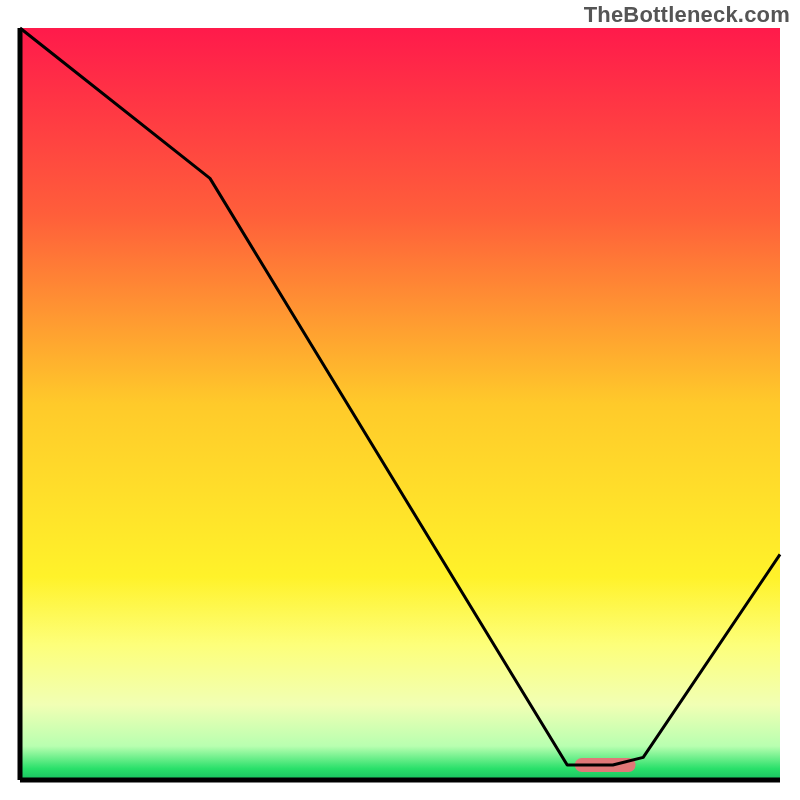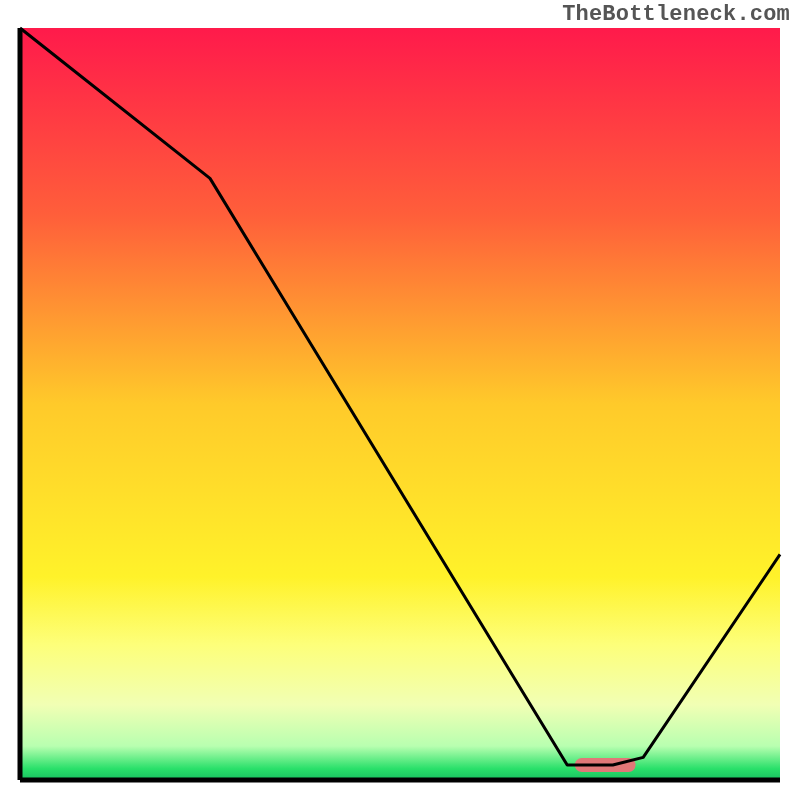--- a/index.html
+++ b/index.html
@@ -8,21 +8,20 @@
     width: 800px;
     height: 800px;
     background: #ffffff;
     font-family: Arial, Helvetica, sans-serif;
     overflow: hidden;
   }
   .frame {
     position: relative;
     width: 800px;
     height: 599px;
-    font-family: Liberation Mono, monospace;
   }
   .watermark {
     position: absolute;
     top: 2px;
     right: 10px;
     font-size: 22px;
     font-weight: 600;
     color: #555;
     letter-spacing: 0.2px;
     z-index: 5;

